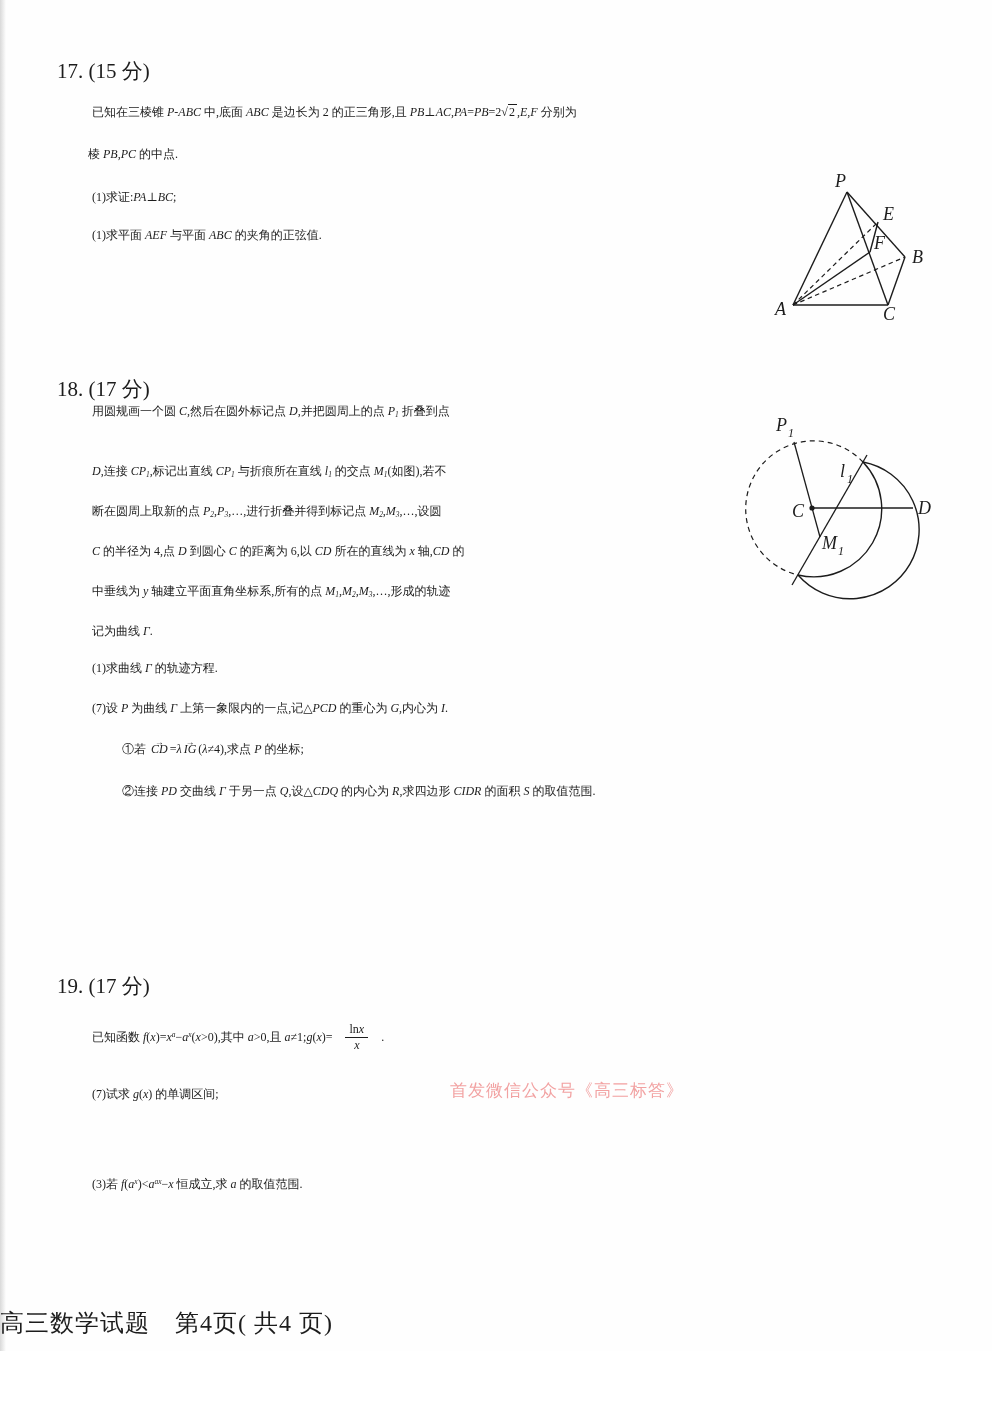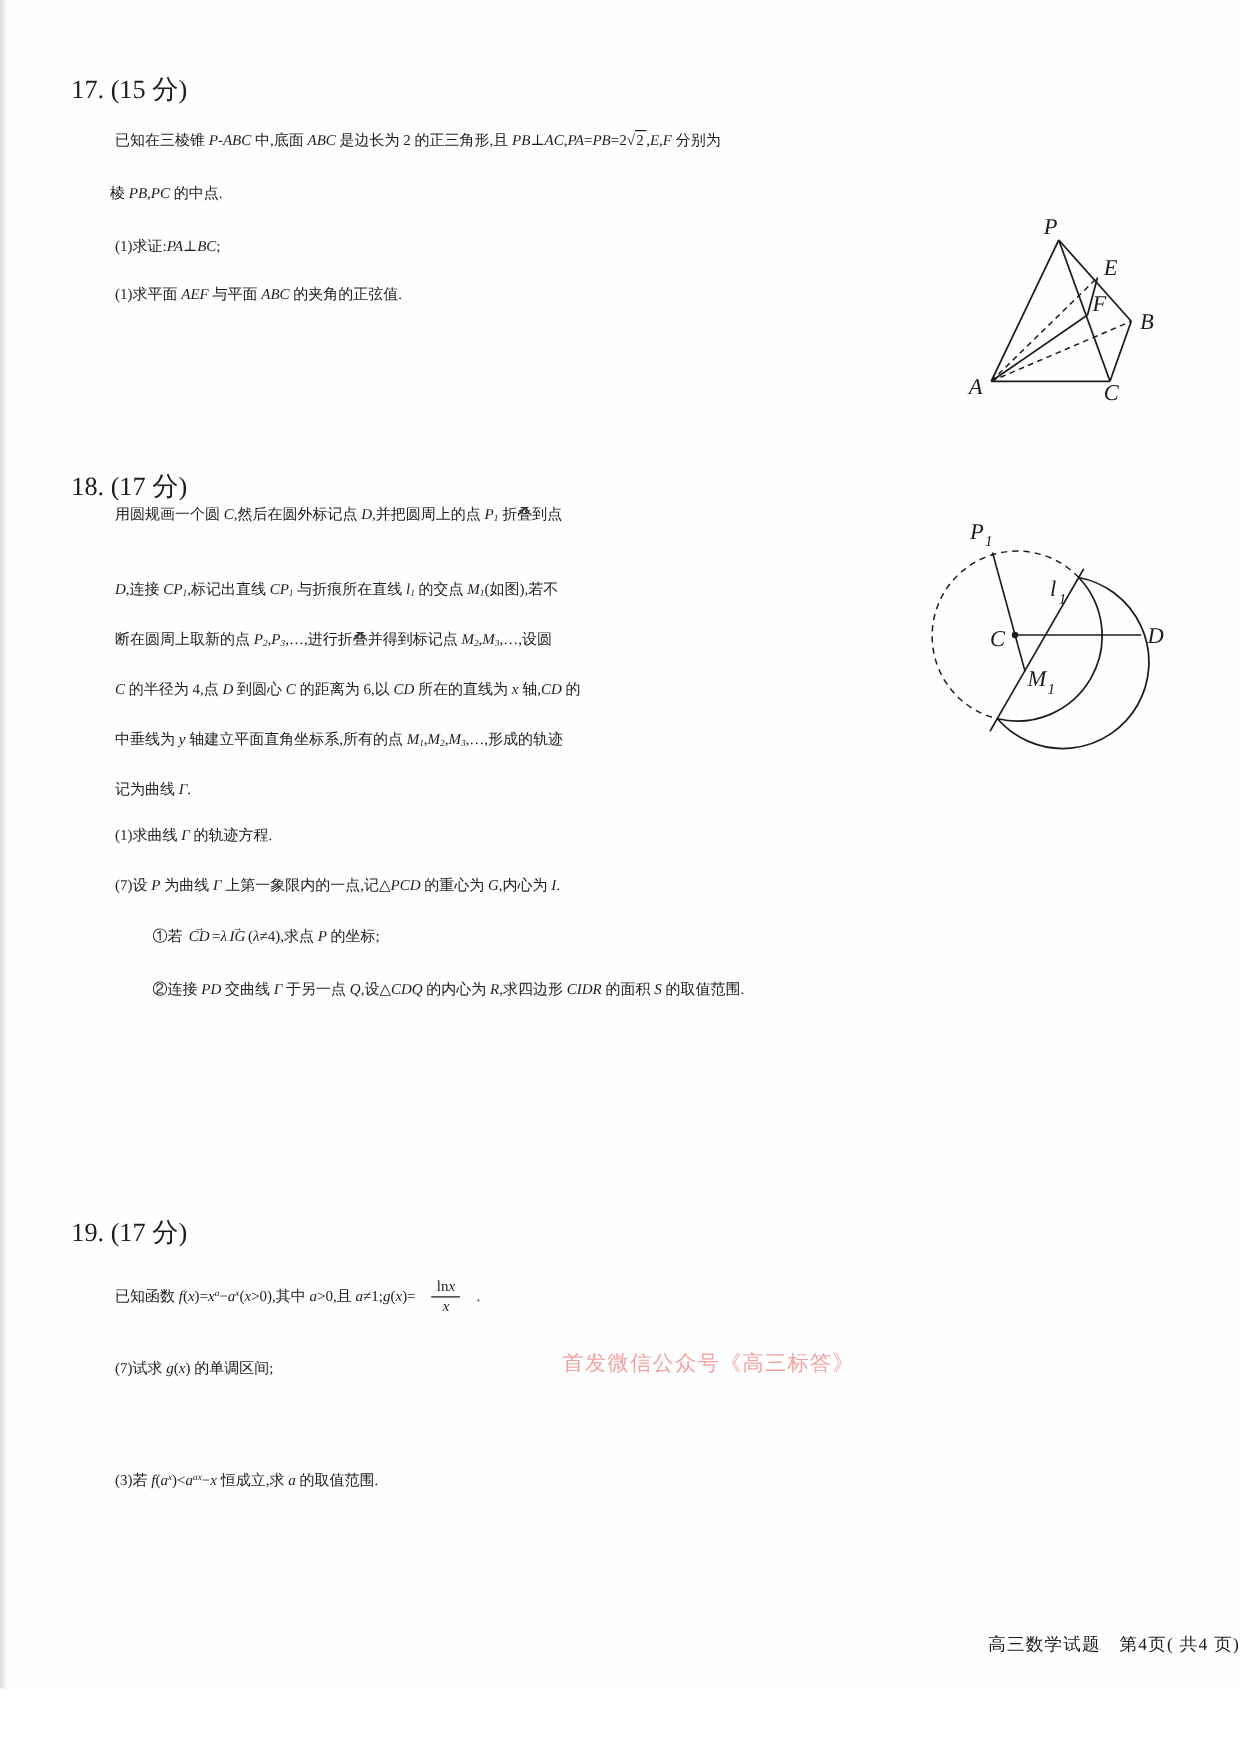--- a/index.html
+++ b/index.html
@@ -26,22 +26,22 @@
   .sg-frac .num{display:block;border-bottom:1.5px solid #1c1c1c;padding:0 4px 1px;}
   .sg-frac .den{display:block;padding-top:1px;}
   .sg-sqrt{display:inline-block;white-space:nowrap;}
   .sg-sqrt .rad{font-style:normal;}
   .sg-sqrt .radand{border-top:1.4px solid #1c1c1c;padding:0 2px 0 1px;}
   .fig{position:absolute;}
   .fig svg{display:block;}
   .fig text{font-family:"Liberation Serif","DejaVu Serif",serif;font-style:italic;fill:#1c1c1c;}
   .watermark{position:absolute;left:406px;top:1079px;font-size:17px;color:#f2a2a2;
     letter-spacing:1px;white-space:nowrap;margin-left:44px;}
-  .footer{position:absolute;left:0;top:1307px;width:100%;text-align:right;
-    font-size:14px;letter-spacing:1px;white-space:pre;}
+  .footer{position:absolute;left:0;top:1307px;width:100%;text-align:left;
+    font-size:24px;letter-spacing:1px;white-space:pre;}
 </style>
 </head>
 <body>
 
 <div class="page">
 
   <div class="t hdr" style="left:57px;top:58px">17. (15 分)</div>
   <div class="t" style="left:92px;top:99px"><span class="sg-rm">已知在三棱锥 </span><span class="sg-it">P</span><span class="sg-rm">-</span><span class="sg-it">ABC</span><span class="sg-rm"> 中,底面 </span><span class="sg-it">ABC</span><span class="sg-rm"> 是边长为 2 的正三角形,且 </span><span class="sg-it">PB</span><span class="sg-rm">⊥</span><span class="sg-it">AC</span><span class="sg-rm">,</span><span class="sg-it">PA</span><span class="sg-rm">=</span><span class="sg-it">PB</span><span class="sg-rm">=2</span><span class="sg-sqrt"><span class="rad">√</span><span class="radand">2</span></span><span class="sg-rm">,</span><span class="sg-it">E</span><span class="sg-rm">,</span><span class="sg-it">F</span><span class="sg-rm"> 分别为</span></div>
   <div class="t" style="left:88px;top:141px"><span class="sg-rm">棱 </span><span class="sg-it">PB</span><span class="sg-rm">,</span><span class="sg-it">PC</span><span class="sg-rm"> 的中点.</span></div>
   <div class="t" style="left:92px;top:184px"><span class="sg-rm">(1)求证:</span><span class="sg-it">PA</span><span class="sg-rm">⊥</span><span class="sg-it">BC</span><span class="sg-rm">;</span></div>

